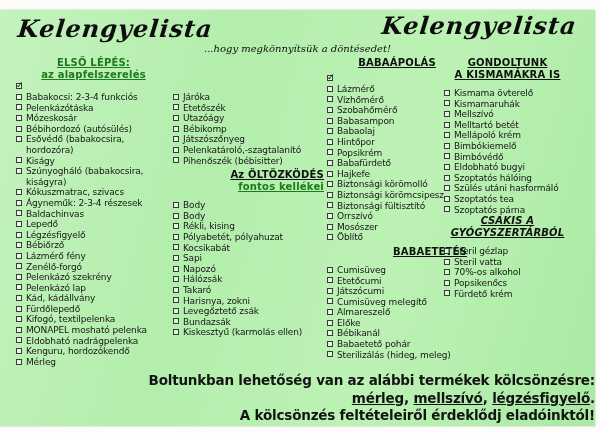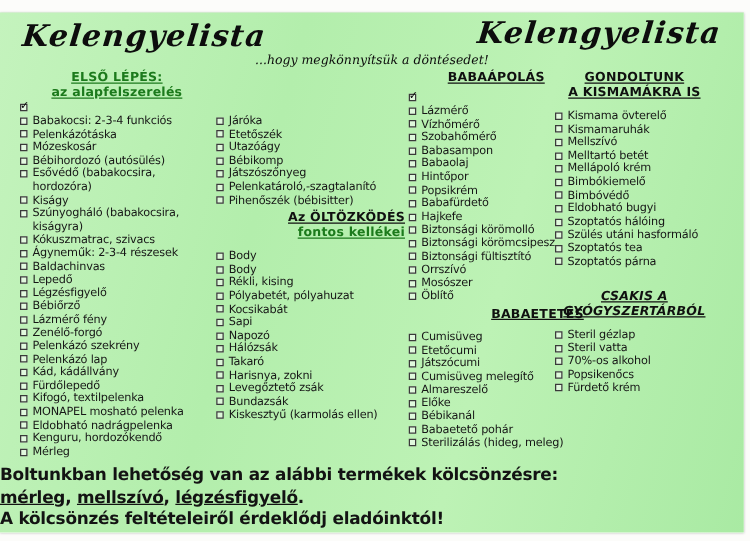--- a/index.html
+++ b/index.html
@@ -37,39 +37,39 @@
   .col-heading {
     font-size:10px; font-weight:bold; text-align:center;
     line-height:12px; color:#101010; letter-spacing:.2px;
   }
   .col-heading .hline { text-decoration:underline; }
   .col-heading .green, .col-heading.green .hline { color:#1c7a1c; }
   .col-heading.italic { font-style:italic; }
   .mb4 { margin-bottom:4px;text-align:center; }
   .mb7 { margin-bottom:7px; }
   .mt3 { margin-top:3px;text-align:right; }
-  .mt17 { margin-top:17px; }
+  .mt17 { }
 
   .item {
     display:flex; align-items:flex-start;
     font-size:9px; letter-spacing:-0.15px; line-height:10.6px; color:#161616;
   }
   .cb {
     flex:0 0 auto; width:6px; height:6px;
     border:1px solid #3a3a3a; background:rgba(255,255,255,.55);
     margin:1.8px 4px 0 0; position:relative;
   }
   .cb .tick {
     position:absolute; left:-1px; top:-4px;
     font-size:9px; font-weight:bold; color:#0c0c0c; letter-spacing:0;
   }
   .solo { height:11px; }
 
   .footer {
-    position:absolute; left:0; top:362px; width:595px; text-align:left;
+    position:absolute; left:0; top:362px; width:595px; text-align:right;
     font-weight:bold; color:#131313;
   }
   .footer div { font-size:13.5px; line-height:17.5px; letter-spacing:-0.2px; }
   .u { text-decoration:underline; }
 </style>
 </head>
 <body>
 
 <div class="paper">
 

